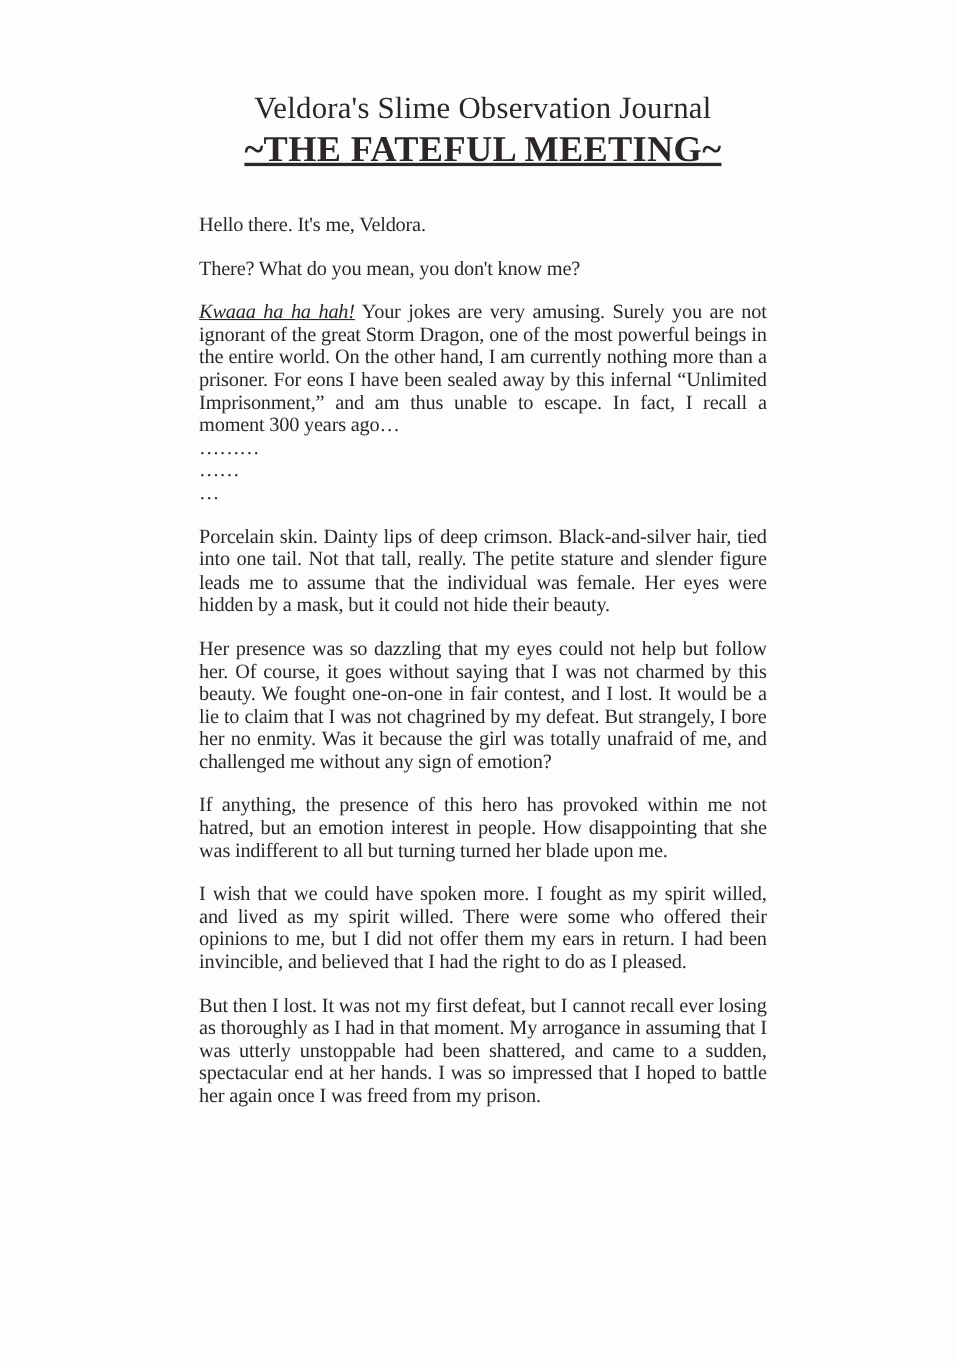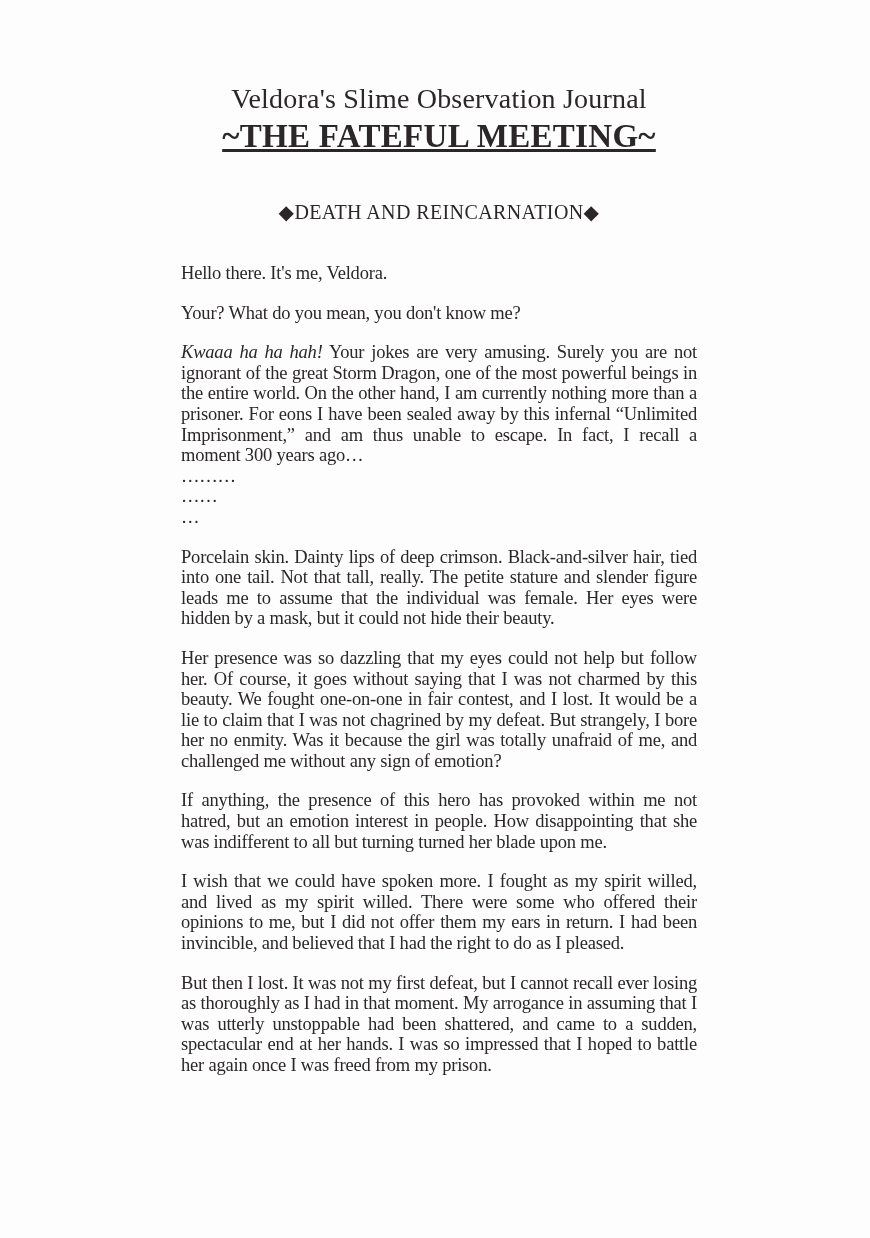--- a/index.html
+++ b/index.html
@@ -56,36 +56,36 @@
     margin: 0;
   }
   .article-body p.spaced {
     margin-top: 19px;
   }
   .article-body p.spaced:first-child {
     margin-top: 12px;
   }
   .article-body em {
     font-style: italic;
+    text-decoration: underline;
   }
 </style>
 </head>
 <body>
 
 <main class="page">
   <header class="chapter-header">
     <div class="journal-title">Veldora's Slime Observation Journal</div>
     <div class="chapter-title">~THE FATEFUL MEETING~</div>
   </header>
 
-  <h2 class="section-heading">◆DEATH AND REINCARNATION◆</h2>
 
   <section class="article-body">
       <p class="spaced"><span>Hello there. It's me, Veldora.</span></p>
-      <p class="spaced"><span>Your? What do you mean, you don't know me?</span></p>
+      <p class="spaced"><span>There? What do you mean, you don't know me?</span></p>
       <p class="spaced"><em>Kwaaa ha ha hah!</em><span> Your jokes are very amusing. Surely you are not ignorant of the great Storm Dragon, one of the most powerful beings in the entire world. On the other hand, I am currently nothing more than a prisoner. For eons I have been sealed away by this infernal “Unlimited Imprisonment,” and am thus unable to escape. In fact, I recall a moment 300 years ago…</span></p>
       <p><span>………</span></p>
       <p><span>……</span></p>
       <p><span>…</span></p>
       <p class="spaced"><span>Porcelain skin. Dainty lips of deep crimson. Black-and-silver hair, tied into one tail. Not that tall, really. The petite stature and slender figure leads me to assume that the individual was female. Her eyes were hidden by a mask, but it could not hide their beauty.</span></p>
       <p class="spaced"><span>Her presence was so dazzling that my eyes could not help but follow her. Of course, it goes without saying that I was not charmed by this beauty. We fought one-on-one in fair contest, and I lost. It would be a lie to claim that I was not chagrined by my defeat. But strangely, I bore her no enmity. Was it because the girl was totally unafraid of me, and challenged me without any sign of emotion?</span></p>
       <p class="spaced"><span>If anything, the presence of this hero has provoked within me not hatred, but an emotion interest in people. How disappointing that she was indifferent to all but turning turned her blade upon me.</span></p>
       <p class="spaced"><span>I wish that we could have spoken more. I fought as my spirit willed, and lived as my spirit willed. There were some who offered their opinions to me, but I did not offer them my ears in return. I had been invincible, and believed that I had the right to do as I pleased.</span></p>
       <p class="spaced"><span>But then I lost. It was not my first defeat, but I cannot recall ever losing as thoroughly as I had in that moment. My arrogance in assuming that I was utterly unstoppable had been shattered, and came to a sudden, spectacular end at her hands. I was so impressed that I hoped to battle her again once I was freed from my prison.</span></p>
     </section>

